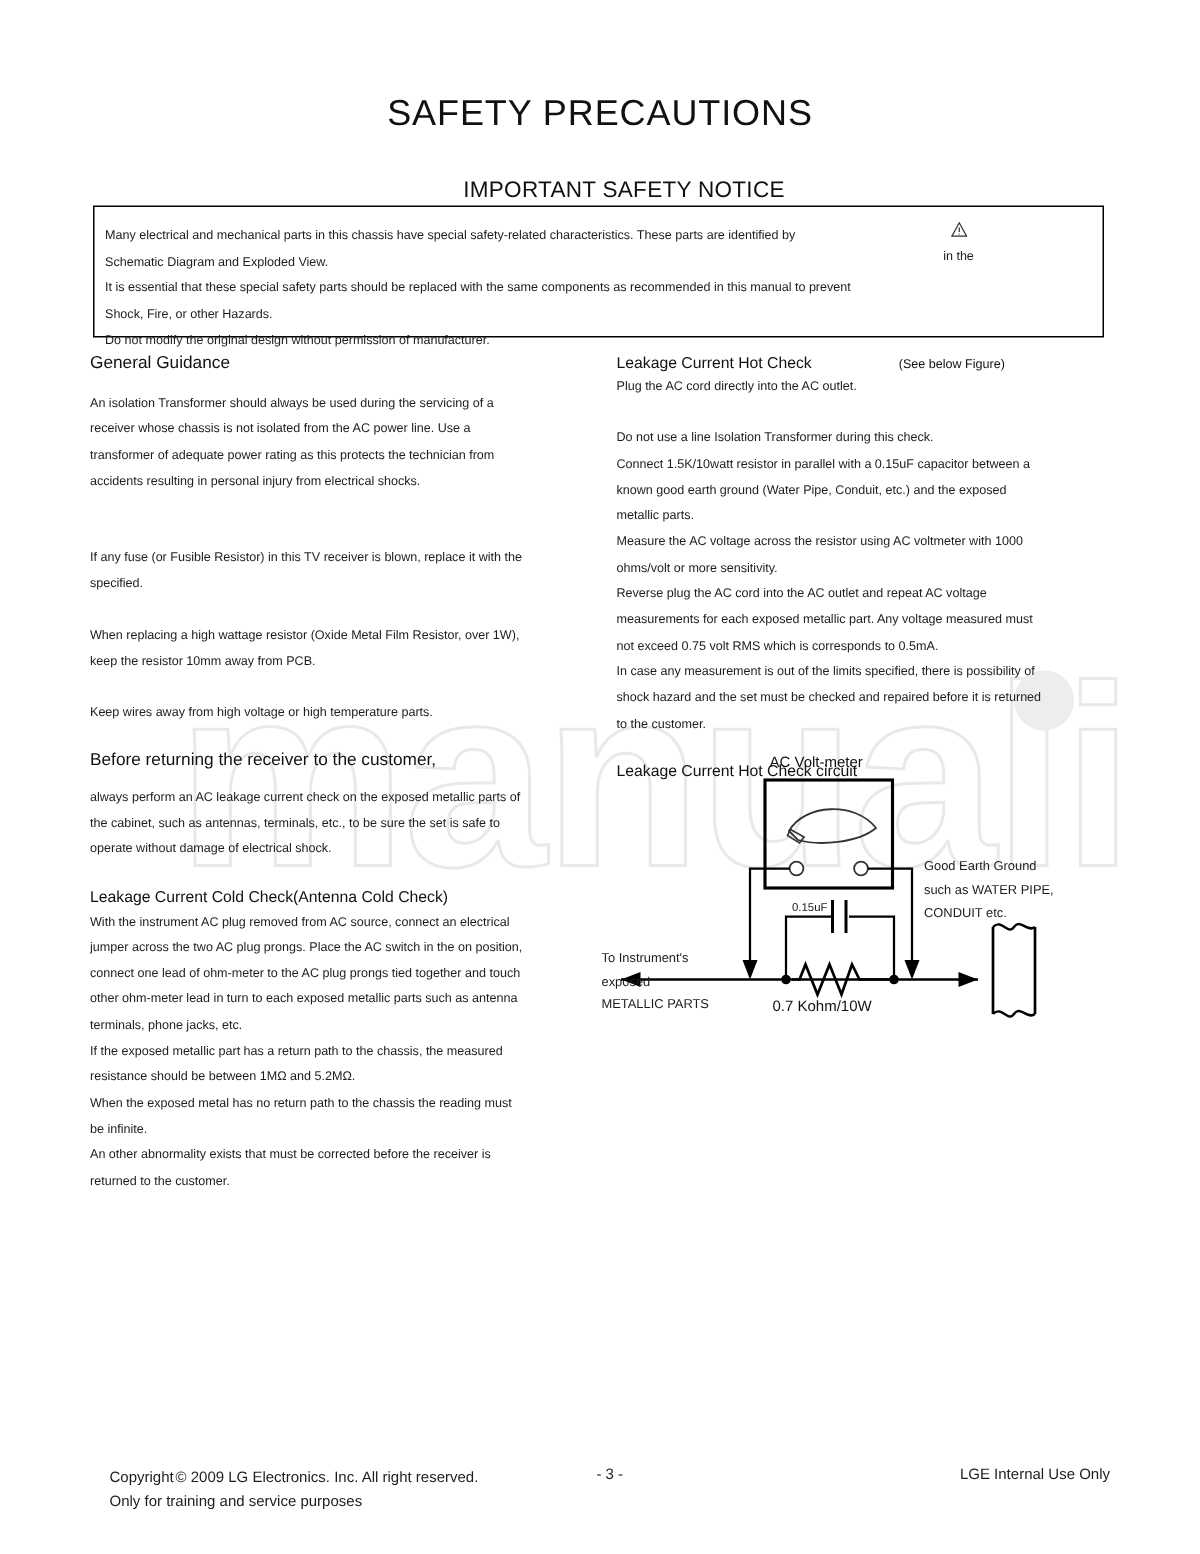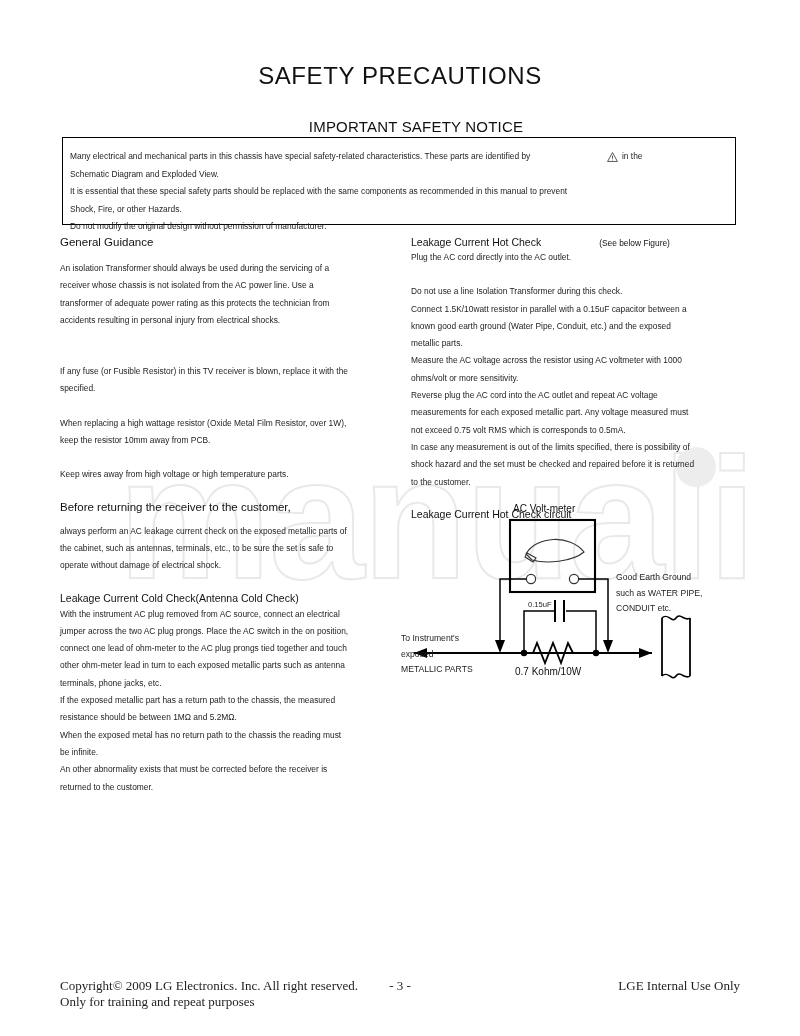--- a/index.html
+++ b/index.html
@@ -53,20 +53,21 @@
   .notice-body{
     position:absolute;left:70px;top:148px;width:600px;
     font-size:8.4px;line-height:17.5px;color:#1d1d1d;
     z-index:3;
   }
   .notice-body p{margin:0;}
   .warn-wrap{
     position:absolute;right:-1px;top:0;width:64px;
     display:flex;align-items:center;gap:4px;
     font-size:8.4px;
+    flex-direction:column;
   }
   .warn-tri{display:inline-block;width:11px;height:10px;flex:none;}
 
   
   .col{position:absolute;z-index:3;}
   .col-left{left:60px;top:236px;width:290px;}
   .col-right{left:411px;top:236px;width:290px;}
 
   .sec-head{
     font-size:10.5px;color:#111;margin:0 0 12px 0;font-weight:400;
@@ -97,22 +98,22 @@
   }
   .earth-label{
     position:absolute;left:216px;top:72px;font-size:8.6px;line-height:15.5px;color:#1d1d1d;
   }
   .instr-label{
     position:absolute;left:1px;top:98px;font-size:8.6px;line-height:15.5px;color:#1d1d1d;margin-top:35px;
   }
 
   
   .footer{
-    position:absolute;left:0;right:0;top:978px;height:40px;z-index:3;
-    font-size:13px;color:#1d1d1d;font-family:Liberation Serif, serif;
+    position:absolute;left:13px;right:0;top:978px;height:40px;z-index:3;
+    font-size:10px;color:#1d1d1d;
   }
   .foot-left{position:absolute;left:60px;top:0;line-height:16px;}
   .foot-left .cpy-word{display:inline-block;min-width:44px;}
   .foot-center{position:absolute;left:0;right:0;top:0;text-align:center;}
   .foot-right{position:absolute;right:60px;top:0;}
 </style>
 </head>
 <body>
 
 <div class="page">
@@ -245,19 +246,19 @@
         <path d="M262 178 C268 172 272 184 276 178 C280 172 285 182 290 178" stroke="#000" stroke-width="1.6" fill="none"></path>
       </g>
     </svg>
   </div>
 
   <div class="footer">
     <div class="foot-left">
       <div>
         <span class="cpy-word">Copyright</span><span>© 2009 LG Electronics. Inc. All right reserved.</span>
       </div>
-      <div>Only for training and repeat purposes</div>
+      <div>Only for training and service purposes</div>
     </div>
     <div class="foot-center">- 3 -</div>
     <div class="foot-right">LGE Internal Use Only</div>
   </div>
 
 </div>
 
 </body></html>

